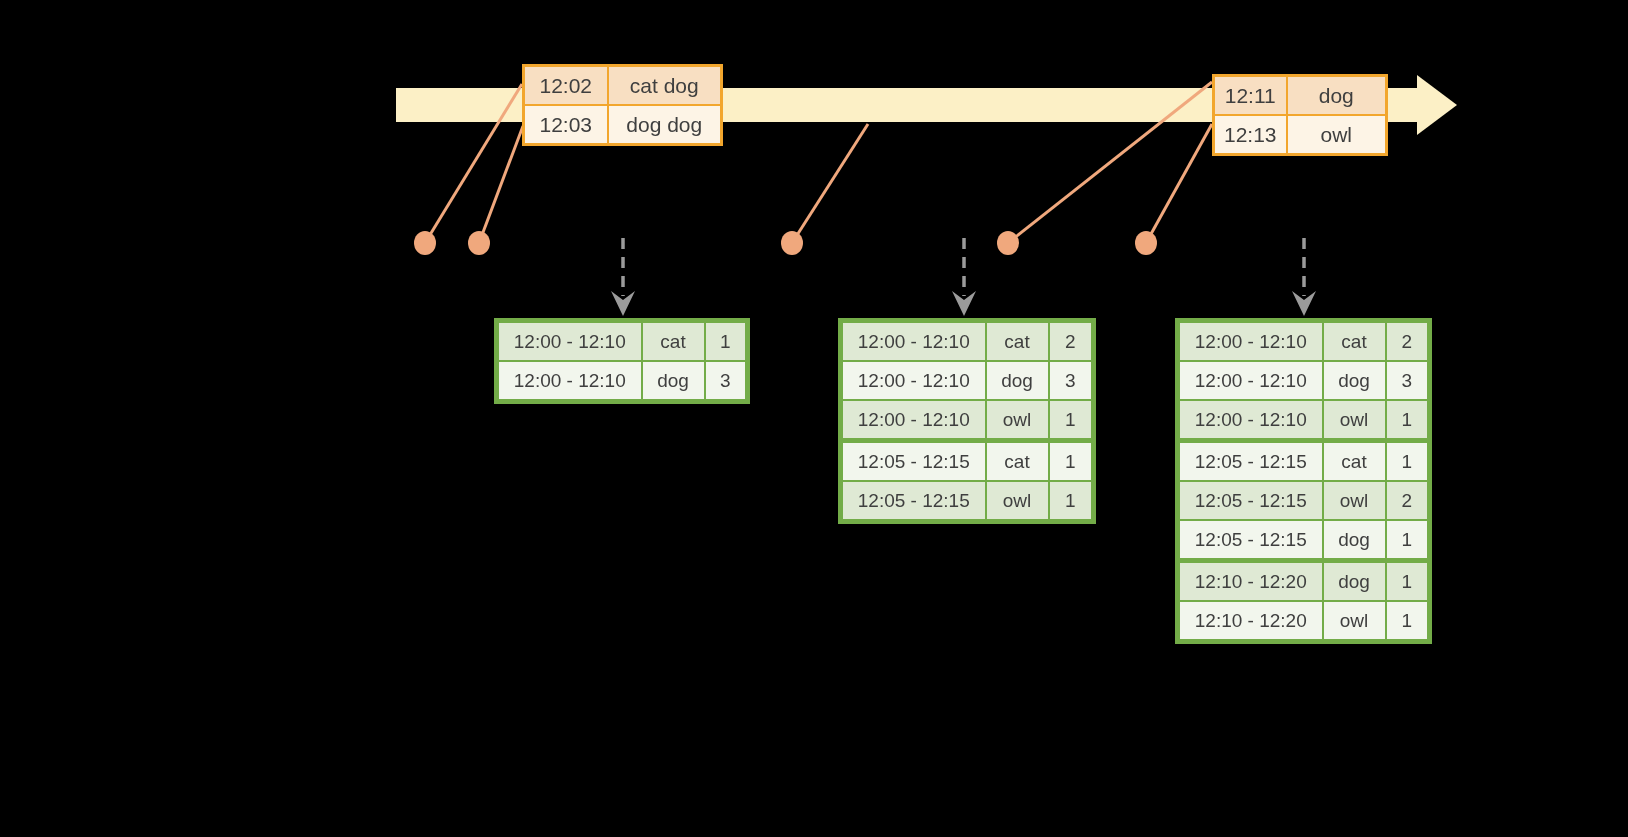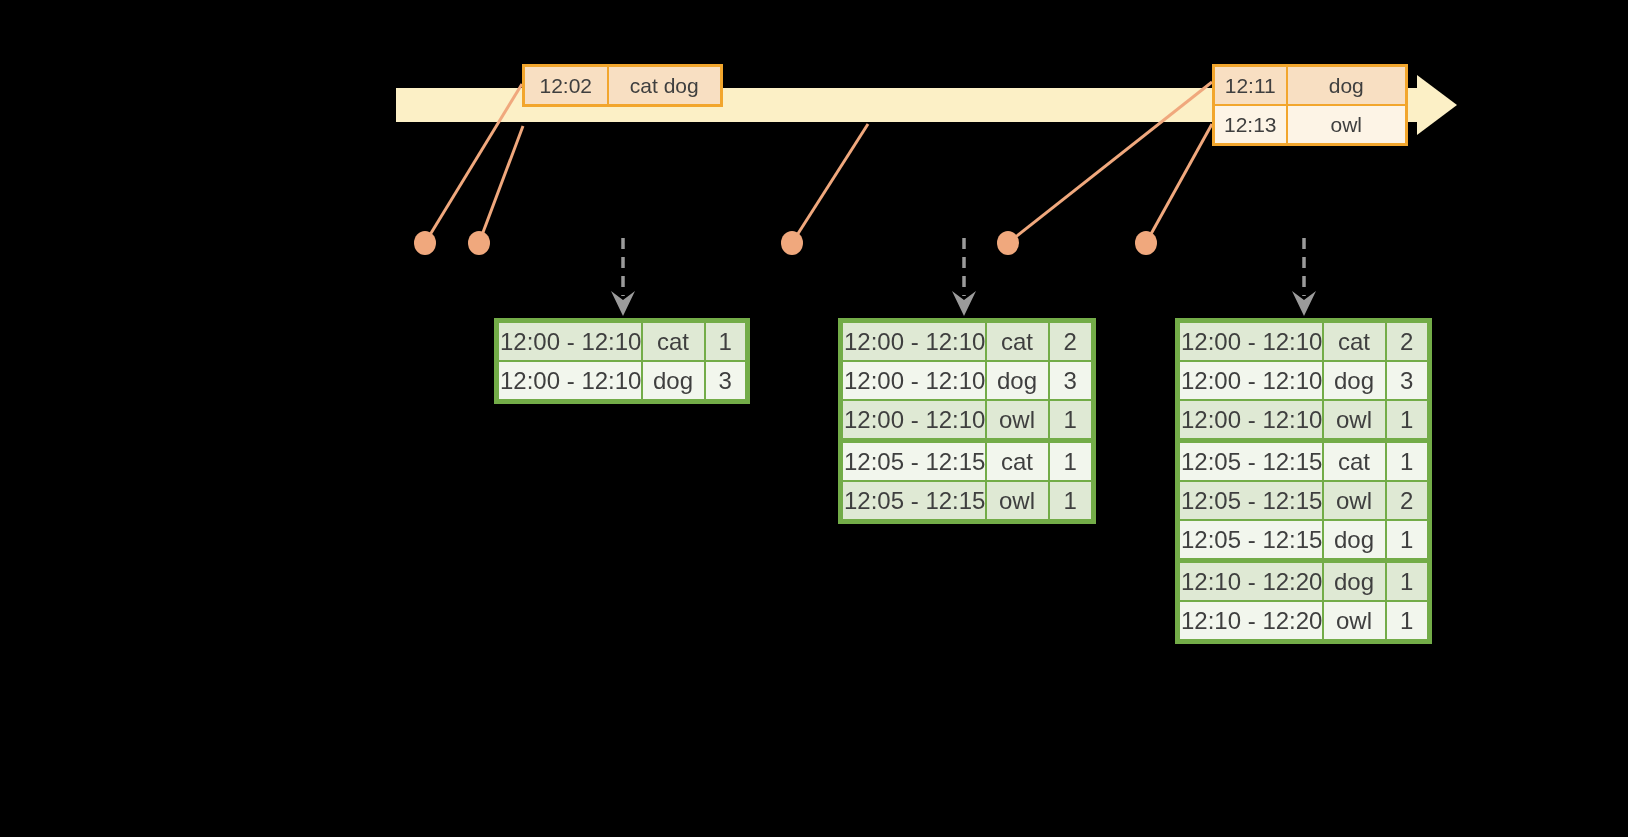--- a/index.html
+++ b/index.html
@@ -35,23 +35,23 @@
   .overlay polygon.trigger-head{fill:var(--trigger-arrow);}
   
   table{border-collapse:collapse;table-layout:fixed;position:absolute;z-index:3;}
   td{text-align:center;vertical-align:middle;overflow:hidden;white-space:nowrap;}
   .event-table{border:3px solid var(--event-border);font-size:21px;}
   .event-table td{border:2px solid var(--event-border);height:35px;}
   .event-table tr:nth-child(odd) td{background:var(--event-row-odd);}
   .event-table tr:nth-child(even) td{background:var(--event-row-even);}
   #event-table-1{left:522px;top:64px;width:201px;border-radius:16px;}
   #event-table-2{left:867px;top:83px;width:202px;}
-  #event-table-3{left:1212px;top:64px;width:196px;}
-  
-  .result-table{border:5px solid var(--result-border);font-size:24px;}
+  #event-table-3{left:1212px;top:74px;width:176px;}
+  
+  .result-table{border:5px solid var(--result-border);font-size:19px;}
   .result-table td{border:2px solid var(--result-border);height:35px;}
   .result-table tr:nth-child(odd) td{background:var(--result-row-odd);}
   .result-table tr:nth-child(even) td{background:var(--result-row-even);}
   .result-table tr.group-start td{border-top-width:5px;}
   #result-table-1{left:494px;top:318px;width:256px;}
   #result-table-2{left:838px;top:318px;width:258px;}
   #result-table-3{left:1175px;top:318px;width:257px;}
 </style>
 </head>
 <body>
@@ -93,20 +93,24 @@
   <table class="event-table" id="event-table-1">
     <colgroup>
         <col style="width:84px">
         <col>
       </colgroup>
     <tbody>
         <tr>
           <td>12:02</td>
           <td>cat dog</td>
         </tr>
+        <tr class="group-start">
+          <td>12:03</td>
+          <td>dog dog</td>
+        </tr>
       </tbody>
   </table>
   <table class="event-table" id="event-table-3">
     <colgroup>
         <col style="width:73px">
         <col>
       </colgroup>
     <tbody>
         <tr>
           <td>12:11</td>

